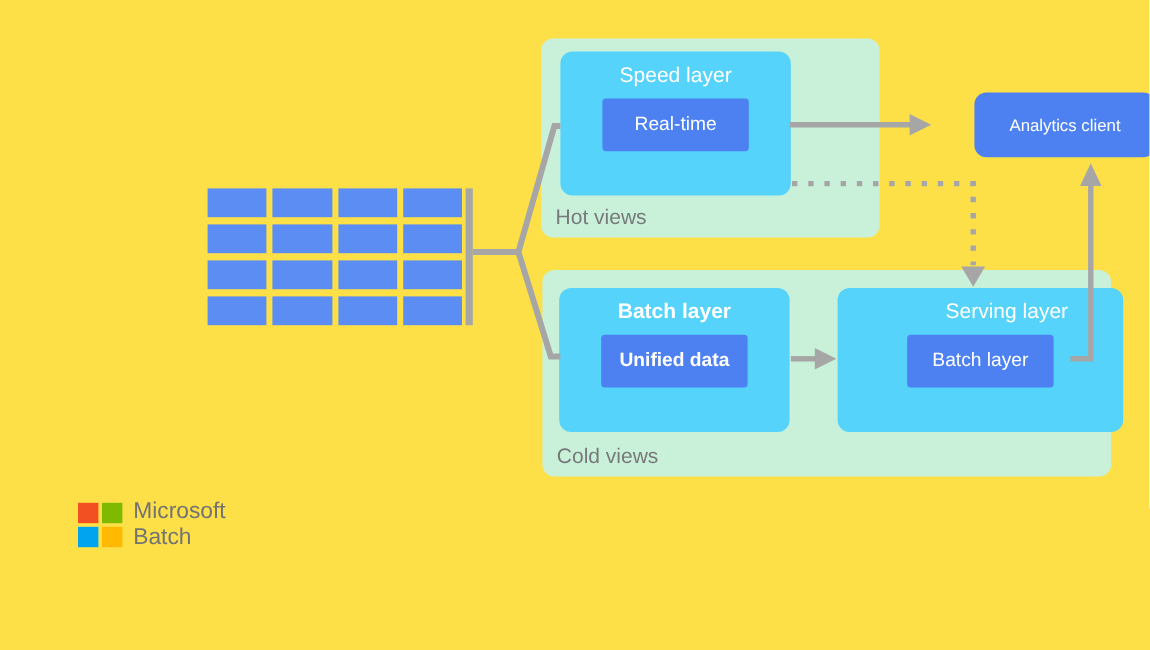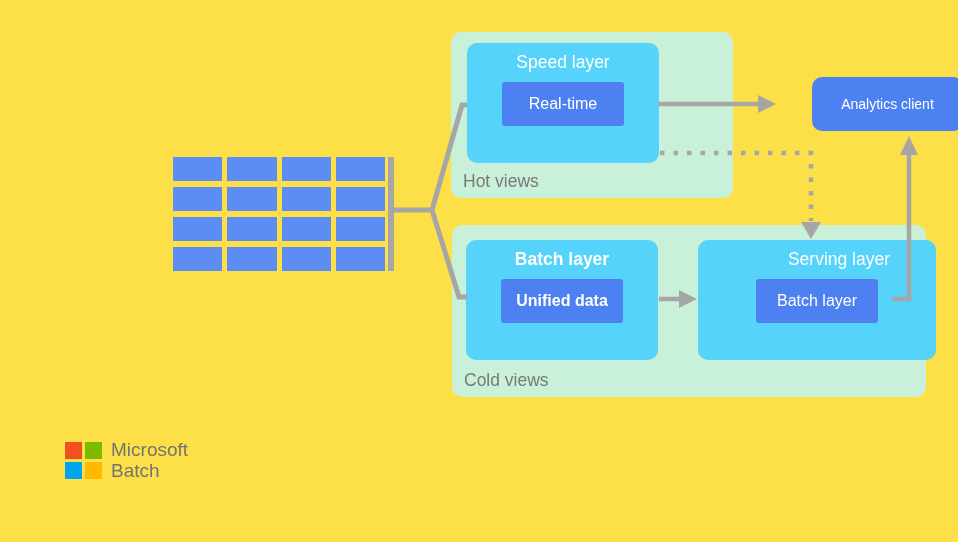--- a/index.html
+++ b/index.html
@@ -122,21 +122,21 @@
     left: 0;
     top: 0;
     z-index: 10;
     pointer-events: none;
   }
 
   
   .azure-logo {
     position: absolute;
     left: 65px;
-    top: 440px;
+    top: 417px;
     display: flex;
     gap: 9px;
     align-items: center;
   }
   .ms-squares {
     display: grid;
     grid-template-columns: 17px 17px;
     grid-template-rows: 17px 17px;
     gap: 3px;
   }

